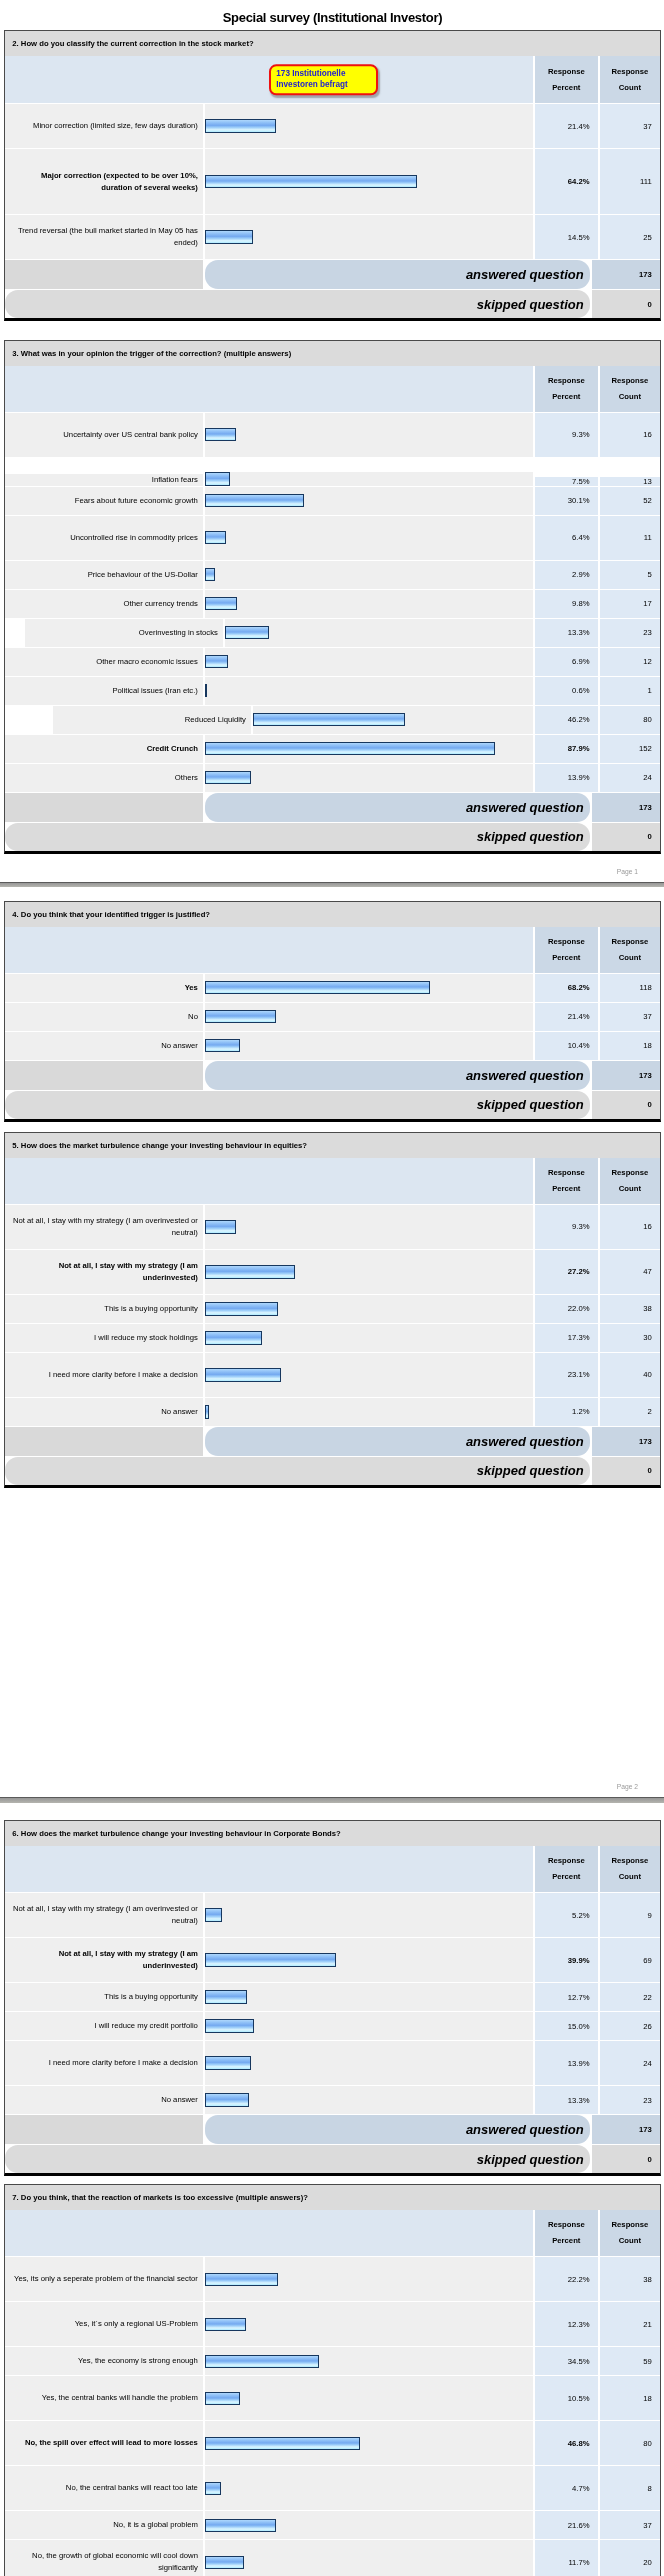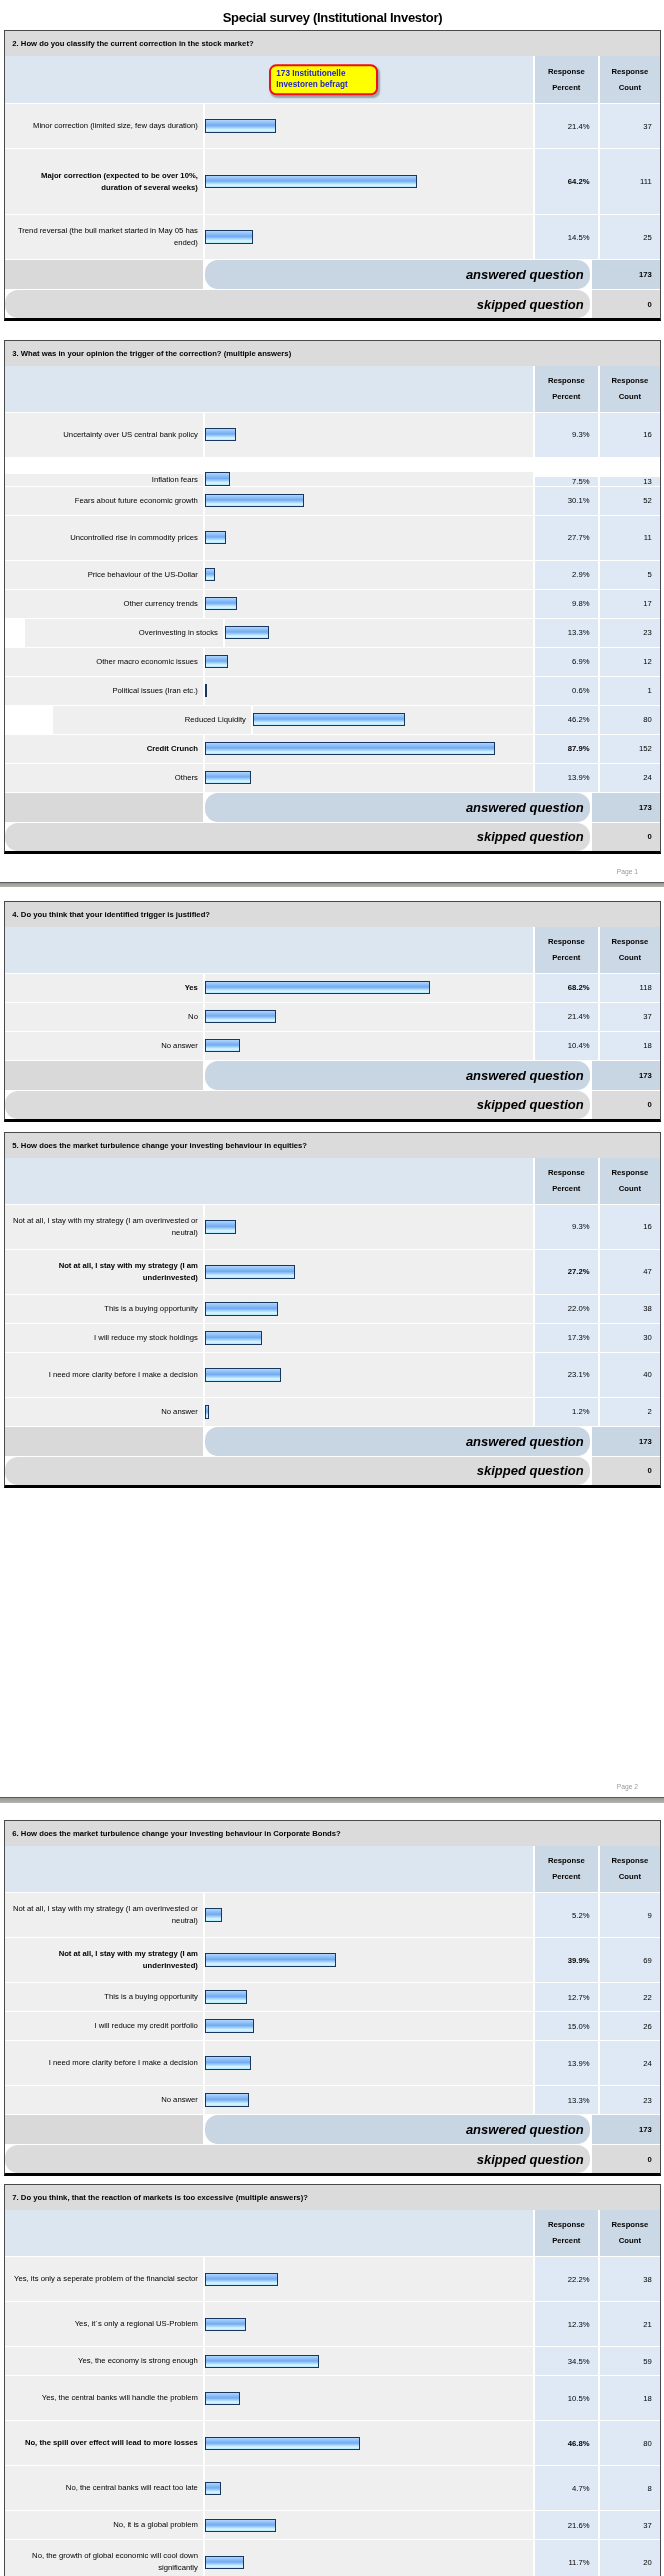--- a/index.html
+++ b/index.html
@@ -175,21 +175,21 @@
           <div class="bar" style="width: 99px;"></div>
         </div>
         <div class="pcell">30.1%</div>
         <div class="ccell">52</div>
       </div>
       <div class="row drow" style="height: 44px;">
         <div class="lcell">Uncontrolled rise in commodity prices</div>
         <div class="bcell">
           <div class="bar" style="width: 21px;"></div>
         </div>
-        <div class="pcell">27.7%</div>
+        <div class="pcell">6.4%</div>
         <div class="ccell">11</div>
       </div>
       <div class="row drow" style="height: 28px;">
         <div class="lcell">Price behaviour of the US-Dollar</div>
         <div class="bcell">
           <div class="bar" style="width: 9.8px;"></div>
         </div>
         <div class="pcell">2.9%</div>
         <div class="ccell">5</div>
       </div>

